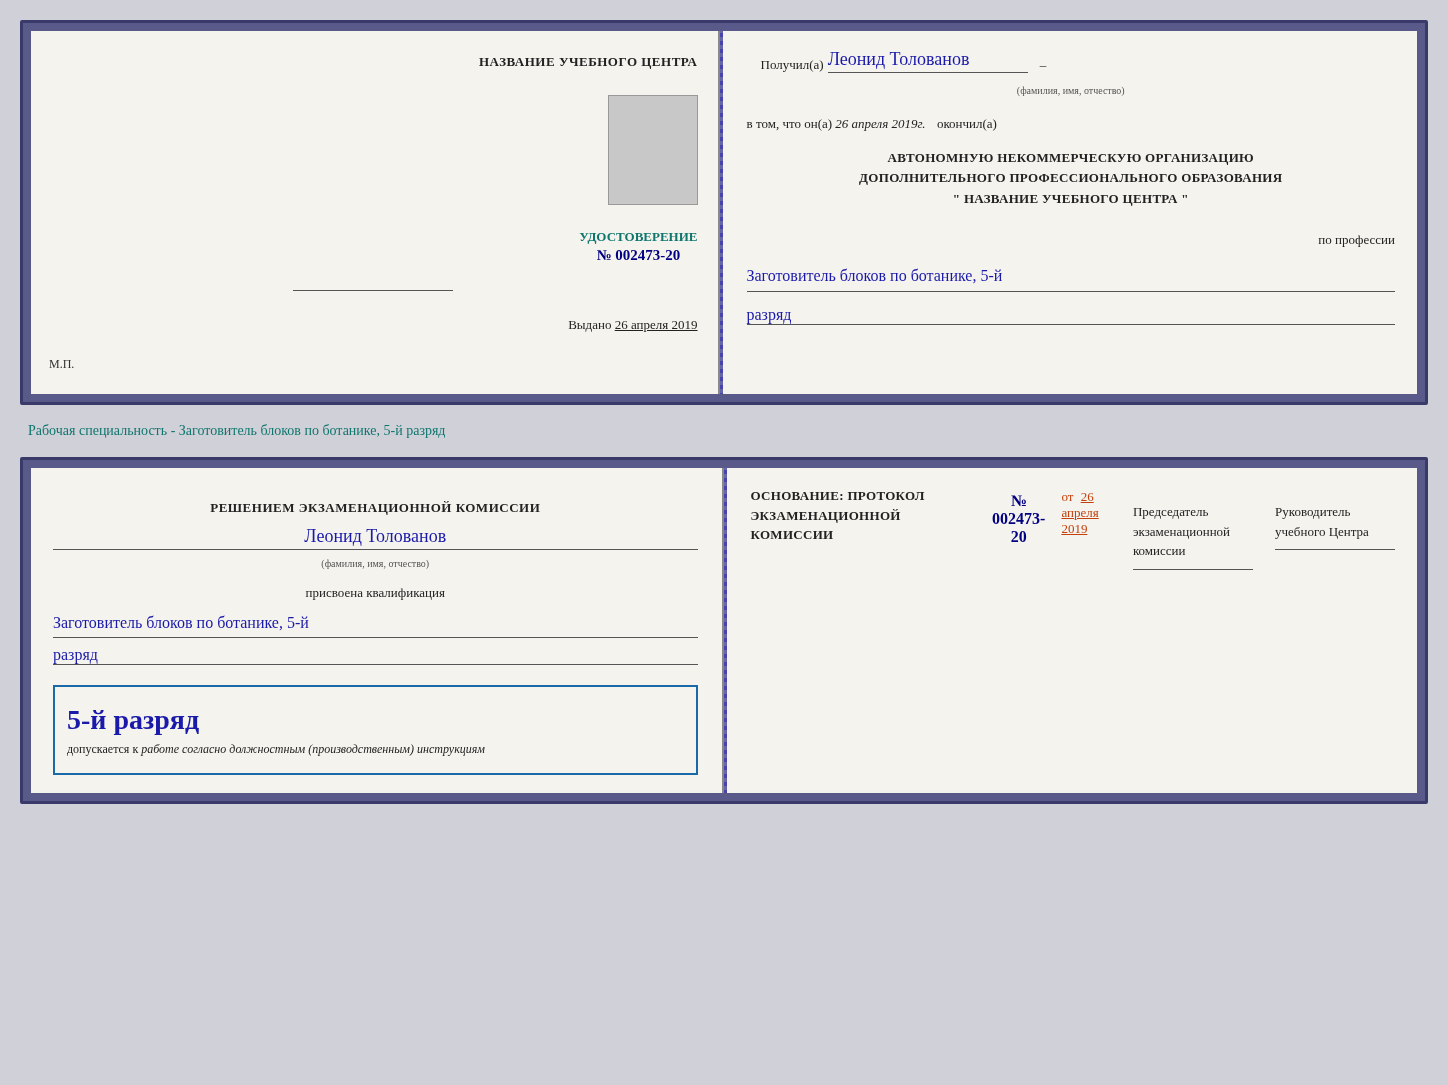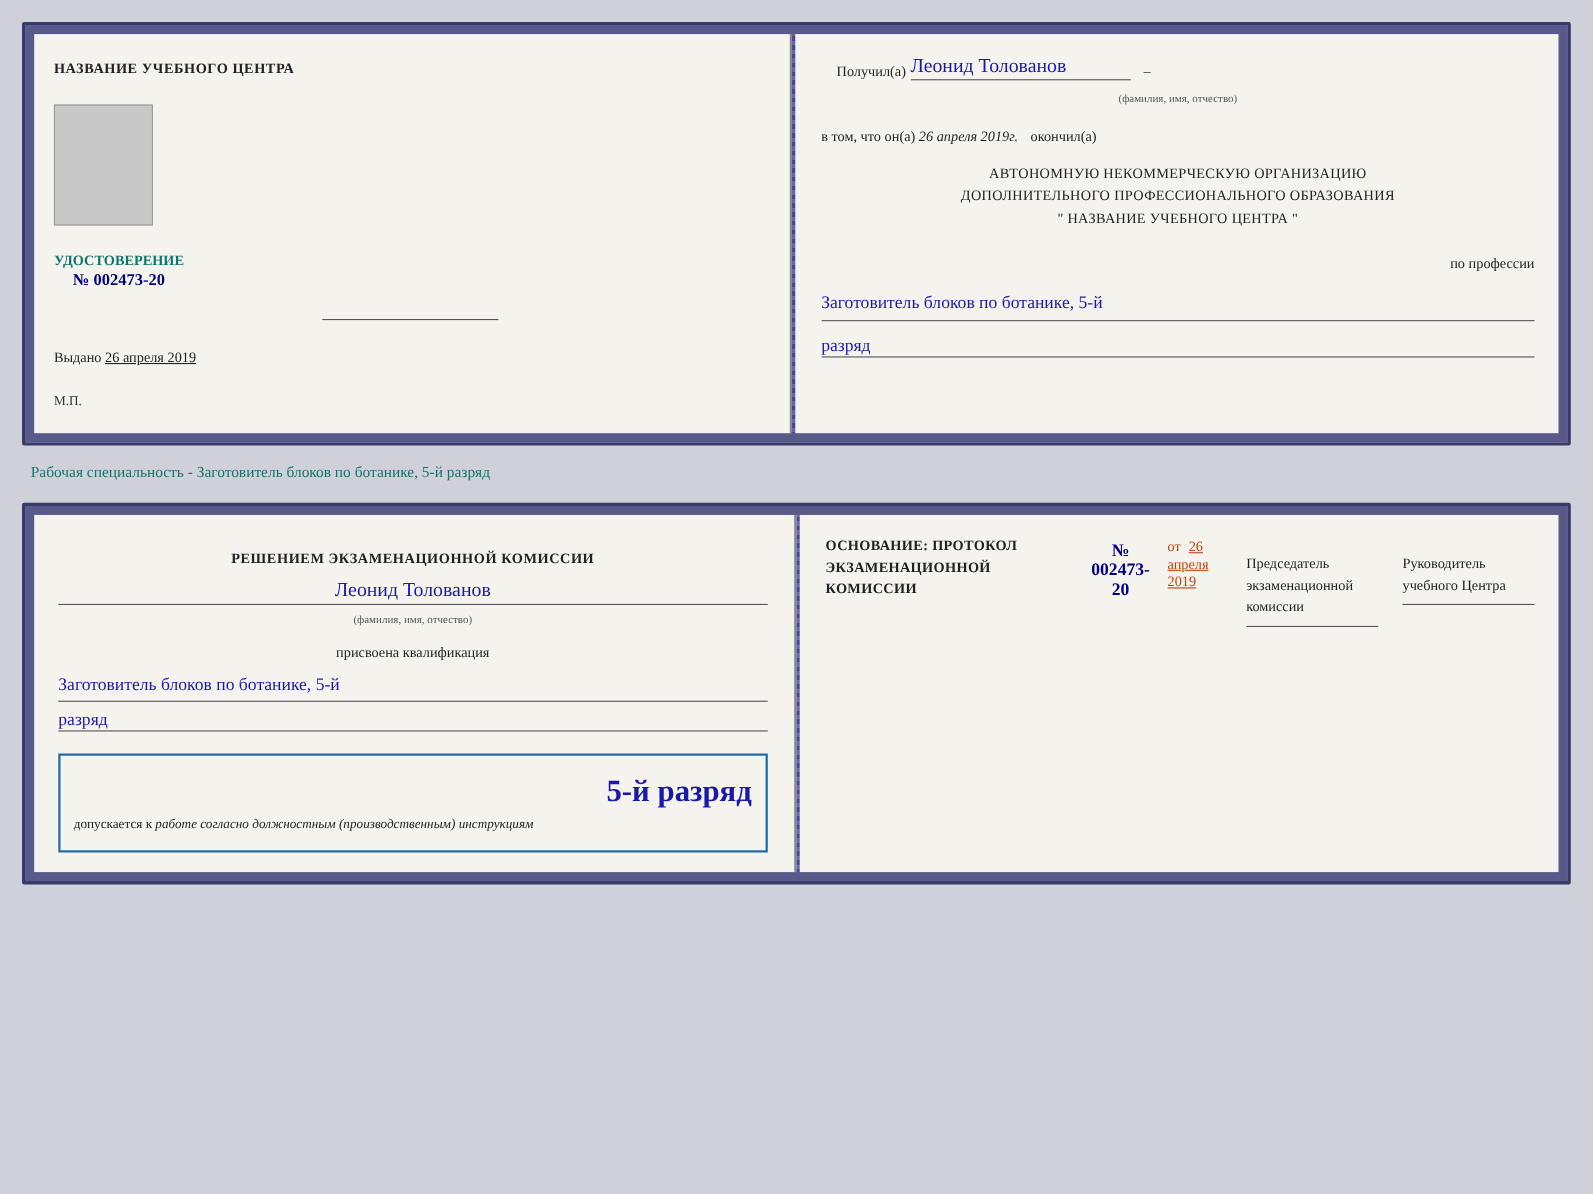--- a/index.html
+++ b/index.html
@@ -64,21 +64,21 @@
         #4444aa 4px,
         #4444aa 8px
       );
       flex-shrink: 0;
     }
 
     
     .cert-left-panel {
       display: flex;
       flex-direction: column;
-      align-items: flex-start;
+      align-items: flex-end;
       justify-content: center;
       gap: 16px;
       padding: 24px 20px;
     }
 
     .cert-title-top {
       font-size: 13px;
       font-weight: bold;
       text-align: center;
       color: #222;
@@ -183,21 +183,21 @@
       font-style: italic;
       color: #222;
       font-size: 13px;
     }
 
     .cert-org-block {
       font-size: 13px;
       color: #222;
       text-align: center;
       text-transform: uppercase;
-      font-weight: normal;
+      font-weight: bold;
       line-height: 1.6;
       letter-spacing: 0.3px;
       margin: 4px 0;
     }
 
     .cert-profession-label {
       font-size: 13px;
       color: #222;
       margin-top: 8px;
       text-align: right;
@@ -297,21 +297,21 @@
       min-height: 90px;
       display: flex;
       flex-direction: column;
       justify-content: center;
     }
 
     .doc2-stamp-rank {
       font-size: 24px;
       font-weight: bold;
       color: #cc0000;
-      text-align: right;
+      text-align: left;
       display: block;
     }
 
     .doc2-stamp-text {
       font-size: 12px;
       color: #222;
       margin-top: 6px;
     }
 
     .doc2-stamp-italic {

